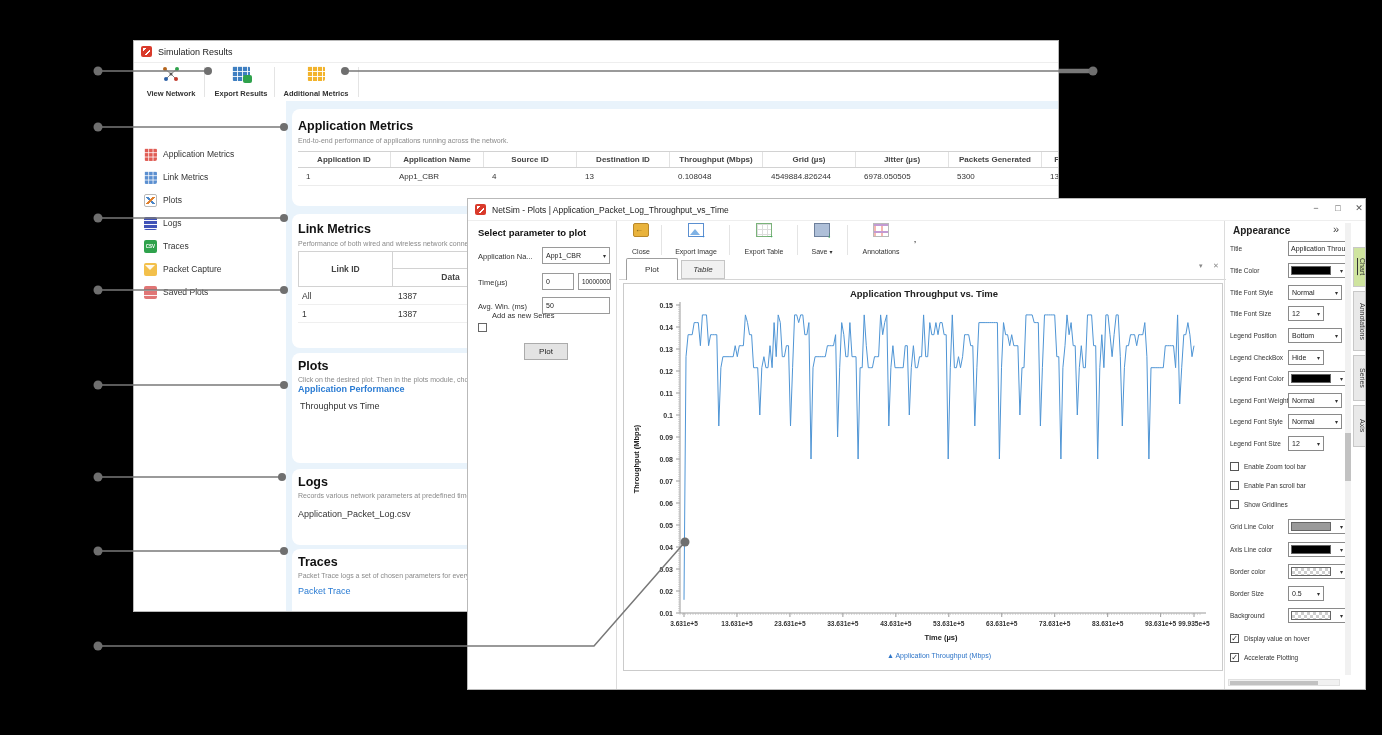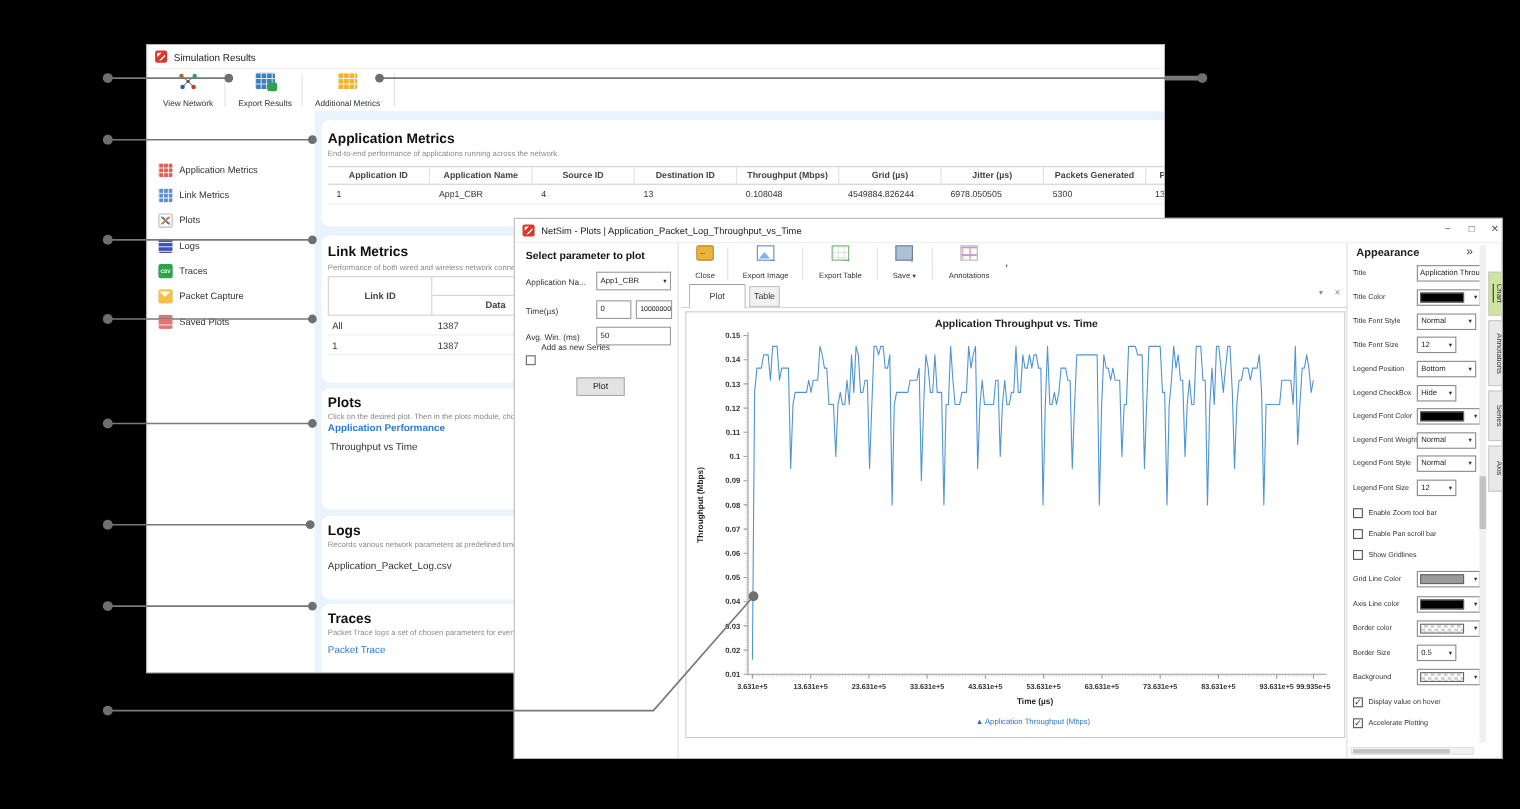--- a/index.html
+++ b/index.html
@@ -7,21 +7,21 @@
   .stage{position:relative;width:1382px;height:735px;background:#000;overflow:hidden;}
   .win{position:absolute;background:#fff;overflow:hidden;border:1px solid #b9b9b9;}
   
   #results-win{left:133px;top:40px;width:926px;height:572px;}
   .titlebar{position:absolute;left:0;top:0;right:0;height:22px;background:#fff;display:flex;align-items:center;padding-left:7px;border-bottom:1px solid #eee;}
   .logo{width:11px;height:11px;border-radius:2px;background:#d93a2b;position:relative;flex:none;}
   .logo::after{content:"";position:absolute;left:2px;top:2px;width:7px;height:7px;background:linear-gradient(135deg,#fff 0 28%,transparent 28% 60%,#fff 60% 74%,transparent 74%);}
   .titletext{font-size:9px;color:#222;margin-left:6px;white-space:nowrap;}
   .rtoolbar{position:absolute;left:0;top:22px;right:0;height:38px;background:#fff;}
   .tbtn{position:absolute;top:2px;height:34px;display:flex;flex-direction:column;align-items:center;justify-content:space-between;padding:1px 2px;cursor:default;}
-  .tbtn .lbl{font-size:7.5px;color:#333;white-space:nowrap;}
+  .tbtn .lbl{font-size:7.5px;color:#333;white-space:nowrap;font-weight:bold;}
   .vsep{position:absolute;top:4px;width:1px;height:30px;background:#e4e4e4;}
   .bigicon{width:18px;height:15px;position:relative;}
   .ic-excel{background:#3f7fc1;border-radius:2px;background-image:linear-gradient(rgba(255,255,255,.85) 1px,transparent 1px),linear-gradient(90deg,rgba(255,255,255,.85) 1px,transparent 1px);background-size:5px 5px;}
   .ic-excel::after{content:"";position:absolute;right:-2px;bottom:-2px;width:9px;height:8px;background:#2fa24c;border-radius:2px;}
   .ic-yellowgrid{background:#f2b32c;border-radius:2px;background-image:linear-gradient(rgba(255,255,255,.9) 1px,transparent 1px),linear-gradient(90deg,rgba(255,255,255,.9) 1px,transparent 1px);background-size:5px 5px;}
   
   .sidebar{position:absolute;left:0;top:60px;width:152px;bottom:0;background:#fff;}
   .sitem{position:absolute;left:10px;height:20px;display:flex;align-items:center;cursor:default;}
   .sitem .lbl{font-size:8.5px;color:#333;margin-left:6px;white-space:nowrap;}
   .mi{width:13px;height:13px;border-radius:2px;flex:none;position:relative;}
@@ -305,21 +305,21 @@
       <div class="ptbtn" style="left:384px;width:58px;">
         <span class="pico pi-ann"></span>
         <span class="lbl">Annotations</span>
       </div>
       <div class="plabel" style="left:446px;top:36px;font-weight:bold;">,</div>
     </div>
 
     <div>
       <div class="hline" style="left:151px;top:80px;width:607px;"></div>
       <div class="tab active" style="left:158px;top:59px;width:52px;height:22px;line-height:21px;">Plot</div>
-      <div class="tab inactive" style="left:213px;top:61px;width:28px;height:19px;line-height:18px;">Table</div>
+      <div class="tab inactive" style="left:213px;top:61px;width:44px;height:19px;line-height:18px;font-style:italic;">Table</div>
       <span style="position:absolute;left:731px;top:63px;font-size:7px;color:#888;">▾</span>
       <span style="position:absolute;left:745px;top:63px;font-size:7px;color:#888;">✕</span>
     </div>
 
     <div class="chartbox">
       <svg id="chart-svg" width="598" height="386">
           <text x="300" y="13" class="c-title">Application Throughput vs. Time</text>
           <line x1="56" y1="18" x2="56" y2="329" class="axis"></line>
           <line x1="56" y1="329" x2="582" y2="329" class="axis"></line>
           <line x1="52" y1="21" x2="56" y2="21" class="axis"></line>

